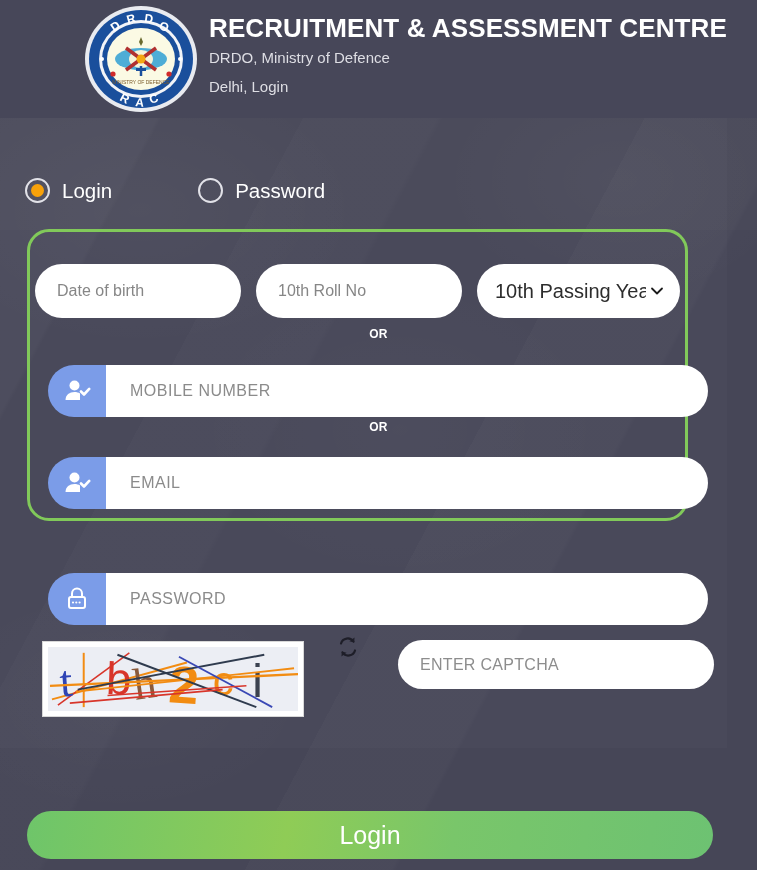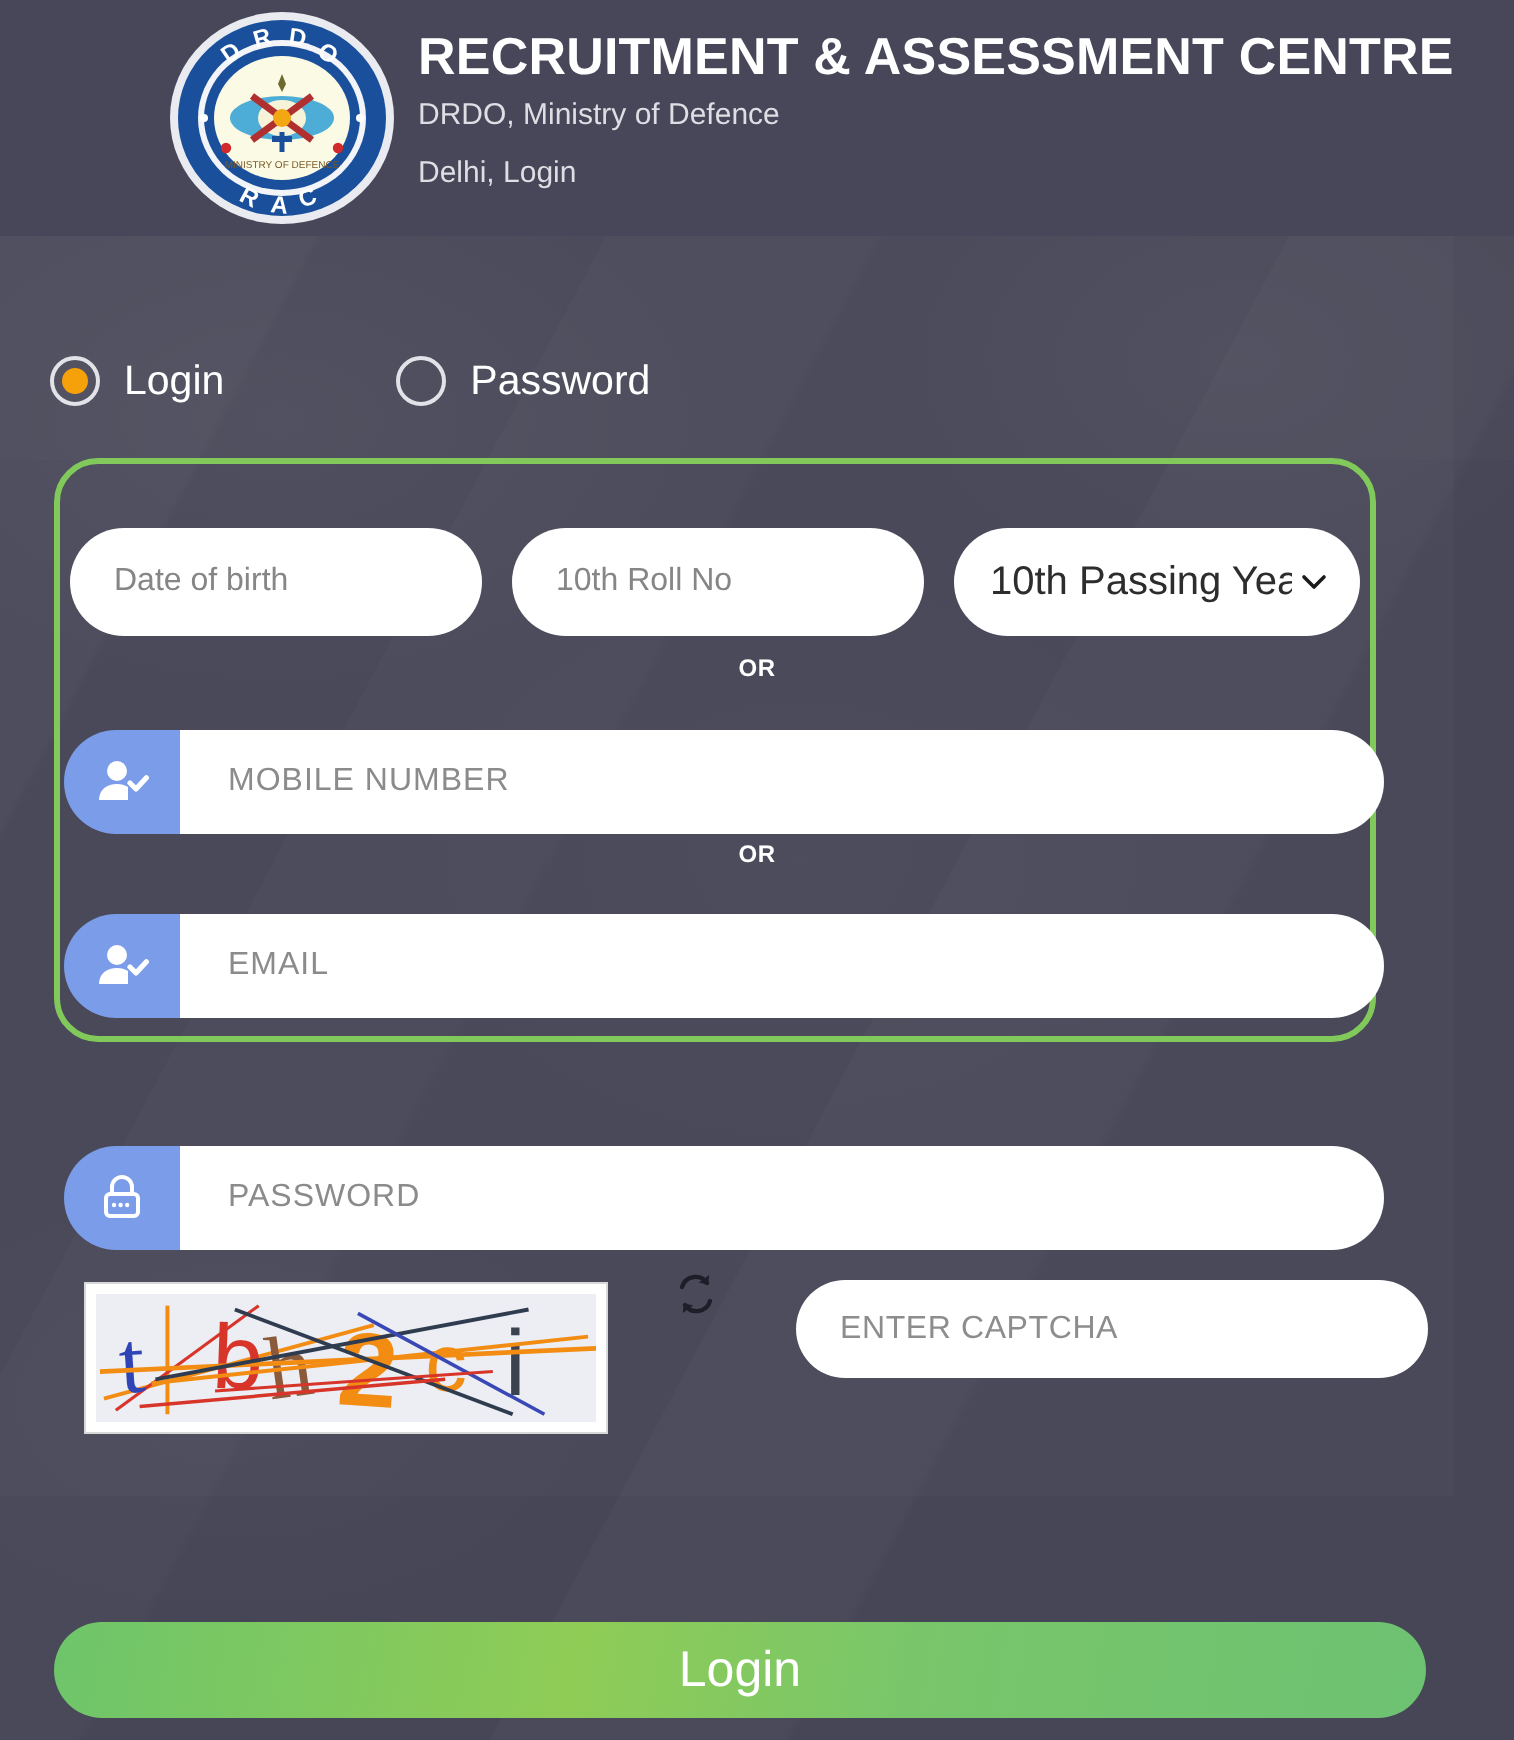--- a/index.html
+++ b/index.html
@@ -158,21 +158,21 @@
     font-size: 12px;
     font-weight: bold;
     letter-spacing: .3px;
   }
   .or-1 { top: 327px; }
   .or-2 { top: 420px; }
 
   
   .icon-row {
     position: absolute;
-    left: 32px;
+    left: 48px;
     width: 660px; height: 52px;
     display: flex;
     align-items: stretch;
   }
   .row-mobile { top: 365px; }
   .row-email  { top: 457px; }
   .row-pass   { top: 573px; }
 
   .icon-box {
     width: 58px; height: 52px;

